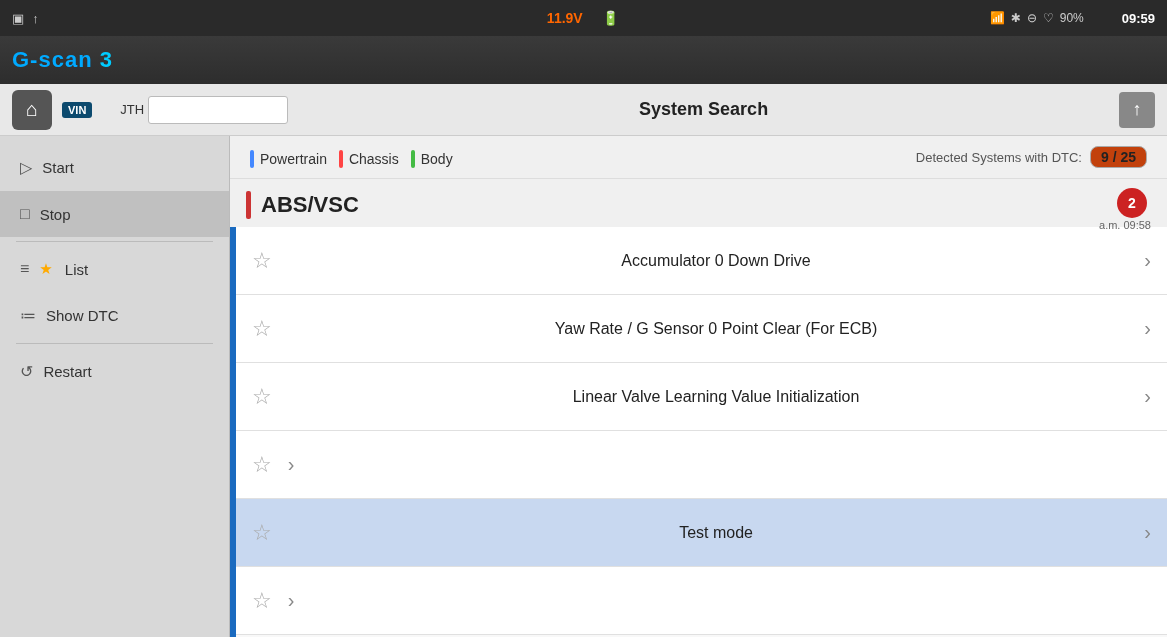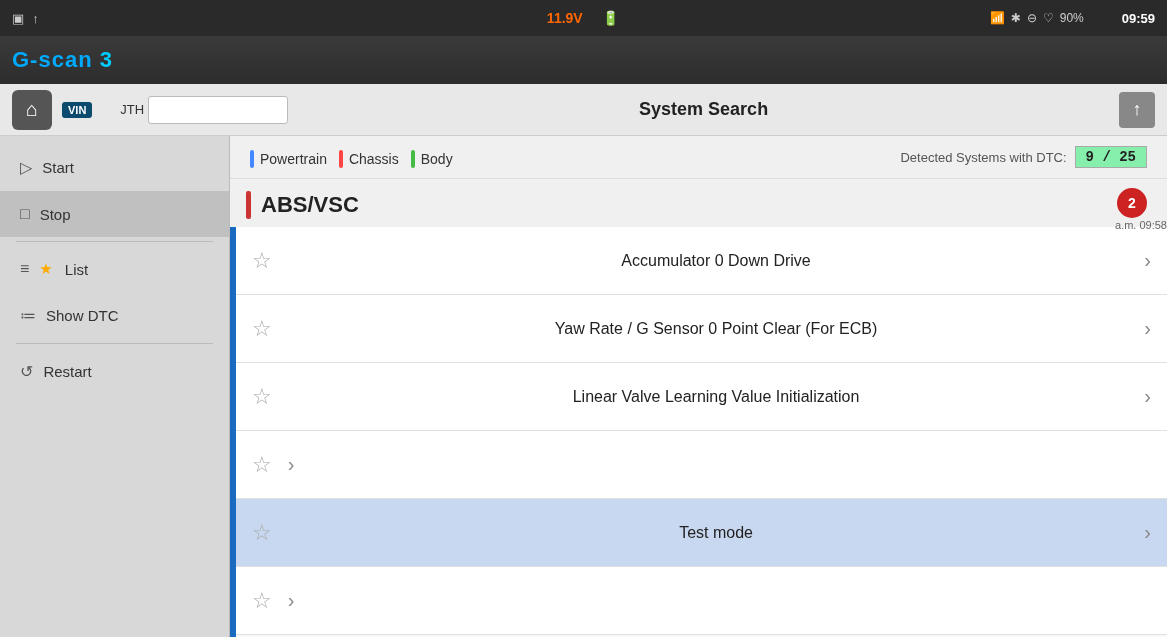--- a/index.html
+++ b/index.html
@@ -210,28 +210,27 @@
     }
     .detected-info {
       margin-left: auto;
       display: flex;
       align-items: center;
       gap: 8px;
       font-size: 13px;
       color: #555;
     }
     .detected-count {
-      background: #86efac;
+      background: #c2410c;
       border: 1px solid #aaa;
-      border-radius: 0;
+      border-radius: 8px;
       padding: 2px 10px;
       font-size: 14px;
       font-weight: bold;
       color: #222;
-      font-family: Liberation Mono, monospace;
     }
 
     
     .section-header {
       display: flex;
       align-items: center;
       padding: 12px 20px 8px 16px;
       background: #f0f0f0;
       position: relative;
     }
@@ -258,21 +257,21 @@
       color: #fff;
       border-radius: 50%;
       display: flex;
       align-items: center;
       justify-content: center;
       font-size: 14px;
       font-weight: bold;
     }
     .dtc-time {
       position: absolute;
-      right: 0;
+      right: 16px;
       top: calc(50% + 16px);
       font-size: 11px;
       color: #666;
     }
 
     
     .blue-line-container {
       display: flex;
       flex: 1;
       overflow: hidden;

